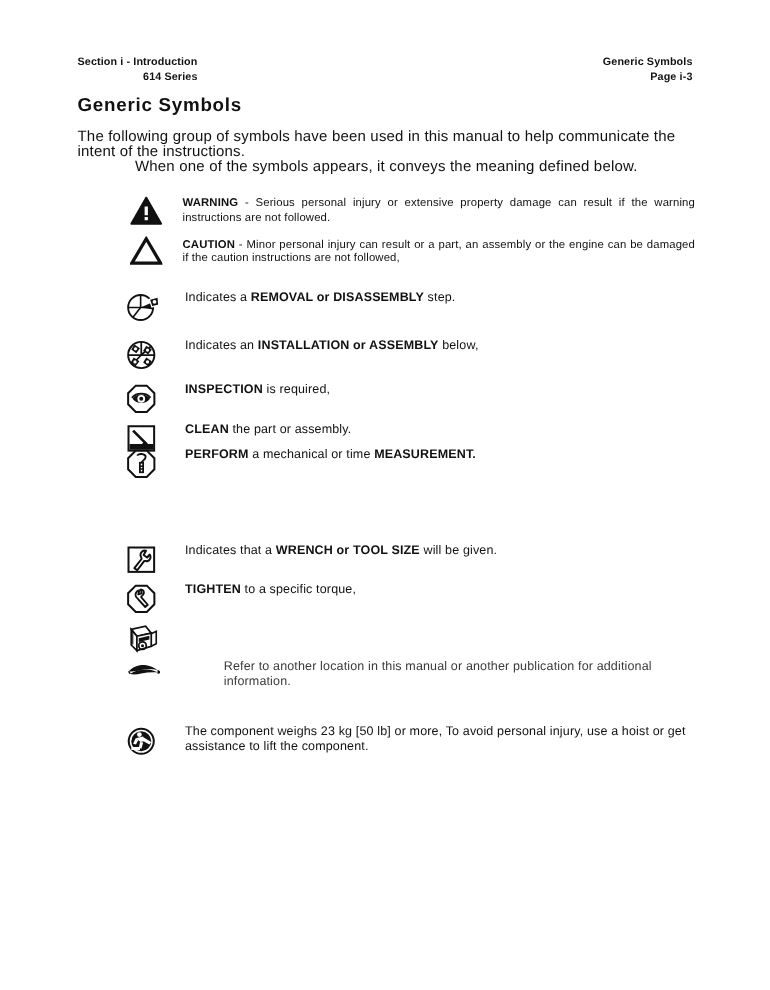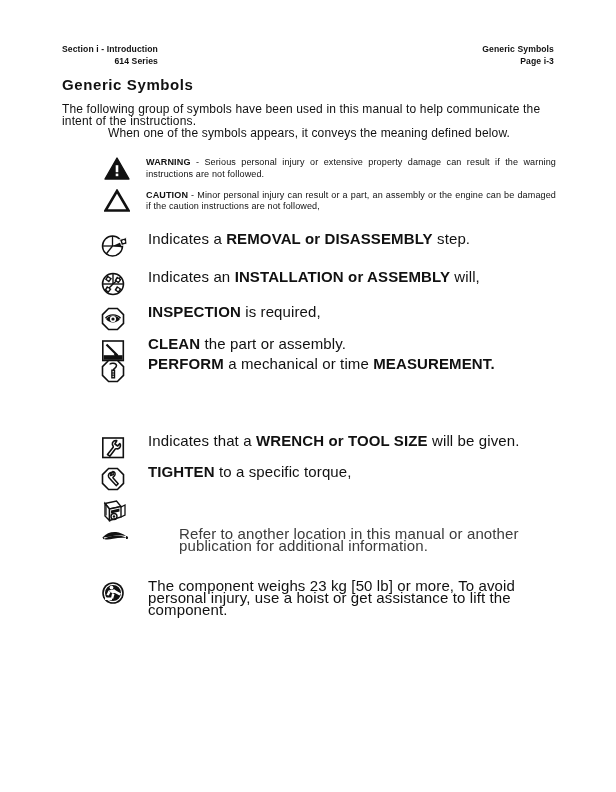--- a/index.html
+++ b/index.html
@@ -102,21 +102,21 @@
   }
   .sym-row .glyph {
     width: 48px;
     flex: 0 0 48px;
     display: flex;
     justify-content: flex-start;
     align-items: flex-start;
   }
   .sym-row .copy {
     flex: 1 1 auto;
-    font-size: 15px;
+    font-size: 10px;
     line-height: 12px;
     letter-spacing: 0.12px;
   }
   .sym-row .copy.light {
     color: #3b3b3b;
     margin-left: 31px;
   }
 
   b { font-weight: bold; }
 
@@ -196,21 +196,21 @@
         <circle cx="8.4" cy="8" r="1.3" fill="#fff"></circle>
         <path d="M17 5.5 L21.5 8.5 L18.5 12.5 L14.5 9.5 Z" fill="#111"></path>
         <circle cx="18" cy="9" r="1.3" fill="#fff"></circle>
         <path d="M7 15 L11.5 18 L8.5 22 L4.5 19 Z" fill="#111"></path>
         <circle cx="8" cy="18.5" r="1.3" fill="#fff"></circle>
         <path d="M17 15 L21.5 18 L18.5 22 L14.5 19 Z" fill="#111"></path>
         <circle cx="18" cy="18.5" r="1.3" fill="#fff"></circle>
       </svg>
     </div>
     <div class="copy">
-      <span>Indicates an </span><b>INSTALLATION or ASSEMBLY</b><span> will,</span>
+      <span>Indicates an </span><b>INSTALLATION or ASSEMBLY</b><span> below,</span>
     </div>
   </div>
 
   <div class="sym-row" style="top:306px">
     <div class="glyph">
       <svg width="28" height="26" viewBox="0 0 28 26" aria-hidden="true">
         <polygon points="8.6,2.5 17.4,2.5 23.5,8.6 23.5,17.4 17.4,23.5 8.6,23.5 2.5,17.4 2.5,8.6" fill="#fff" stroke="#111" stroke-width="1.6"></polygon>
         <path d="M6 13 C9 8.5, 17 8.5, 20 13 C17 17.5, 9 17.5, 6 13 Z" fill="#111"></path>
         <circle cx="13" cy="13" r="3.1" fill="#fff"></circle>
         <circle cx="13" cy="13" r="1.6" fill="#111"></circle>

